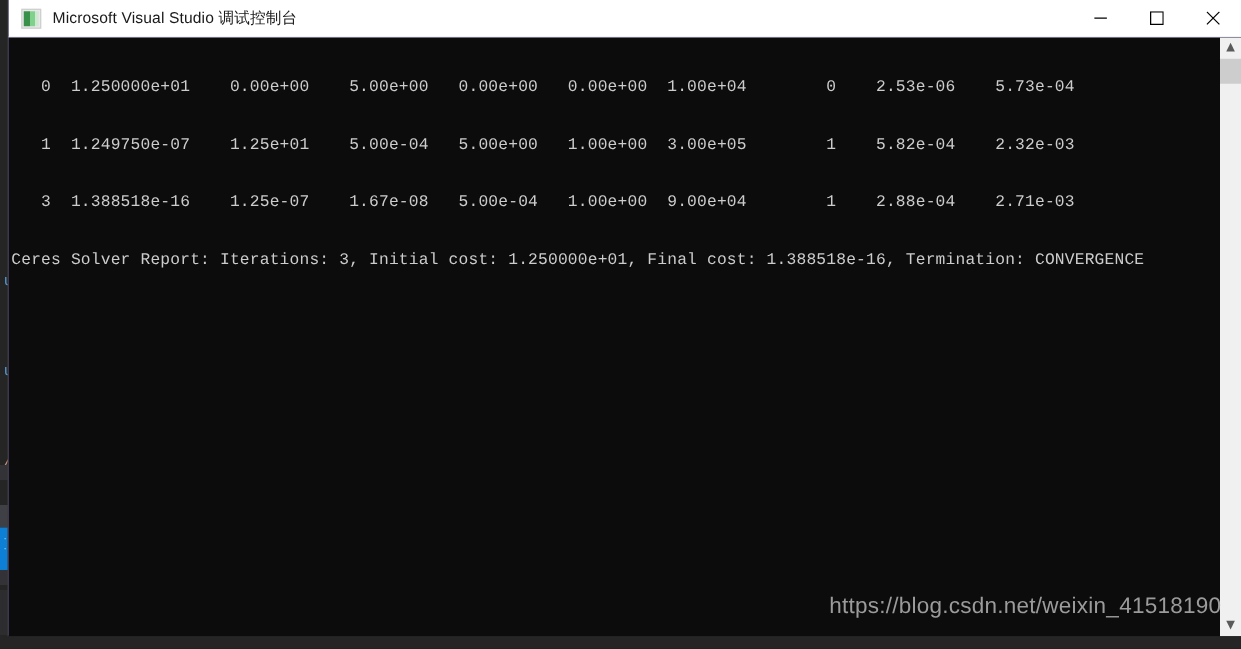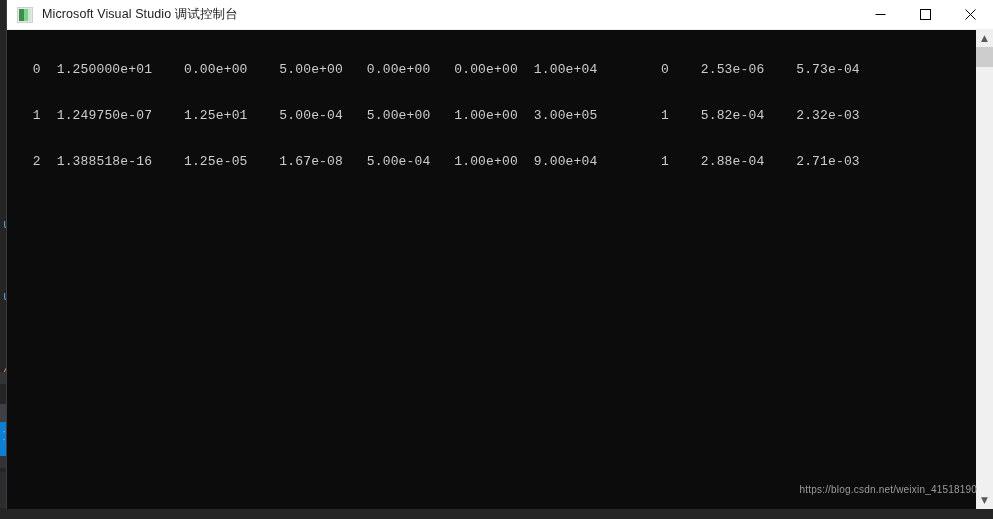--- a/index.html
+++ b/index.html
@@ -193,21 +193,21 @@
     height: 20px;
     background: #cdcdcd;
   }
 
   
   #watermark {
     position: absolute;
     right: 16px;
     bottom: 14px;
     font-family: "Liberation Sans", sans-serif;
-    font-size: 10px;
+    font-size: 18px;
     color: #9b9b9b;
     white-space: nowrap;
     letter-spacing: 0.2px;
   }
 </style>
 </head>
 <body>
 
 <div id="vs-background">
   <div id="vs-bg-gutter"></div>
@@ -254,21 +254,22 @@
           <line x1="10.5" y1="0.5" x2="0.5" y2="10.5" stroke="#000" stroke-width="1"></line>
         </svg>
       </div>
     </div>
   </div>
 
   <div id="console-body">
     <div id="console-text">
       <div class="console-line">   0  1.250000e+01    0.00e+00    5.00e+00   0.00e+00   0.00e+00  1.00e+04        0    2.53e-06    5.73e-04</div>
       <div class="console-line">   1  1.249750e-07    1.25e+01    5.00e-04   5.00e+00   1.00e+00  3.00e+05        1    5.82e-04    2.32e-03</div>
-      <div class="console-line">   2  1.388518e-16    1.25e-05    1.67e-08   5.00e-04   1.00e+00  9.00e+04        1    2.88e-04    2.71e-03</div>
+      <div class="console-line">   3  1.388518e-16    1.25e-07    1.67e-08   5.00e-04   1.00e+00  9.00e+04        1    2.88e-04    2.71e-03</div>
+      <div class="console-line">Ceres Solver Report: Iterations: 3, Initial cost: 1.250000e+01, Final cost: 1.388518e-16, Termination: CONVERGENCE</div>
       <div class="console-blank">&nbsp;</div>
       <div class="console-blank">&nbsp;</div>
     </div>
 
     <div id="console-scrollbar">
       <div class="sb-arrow" id="sb-arrow-up">▲</div>
       <div id="console-scroll-thumb"></div>
       <div class="sb-arrow" id="sb-arrow-down">▼</div>
     </div>
 

